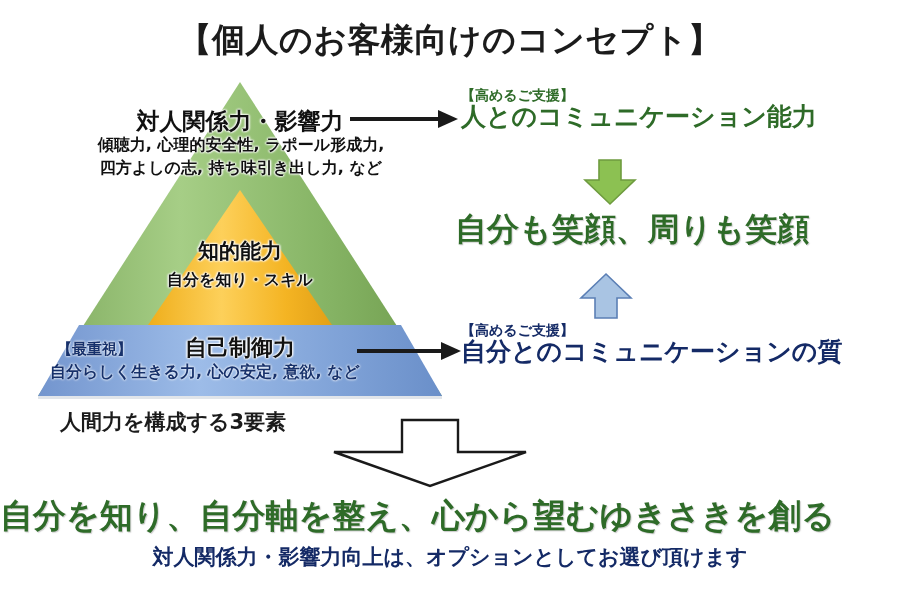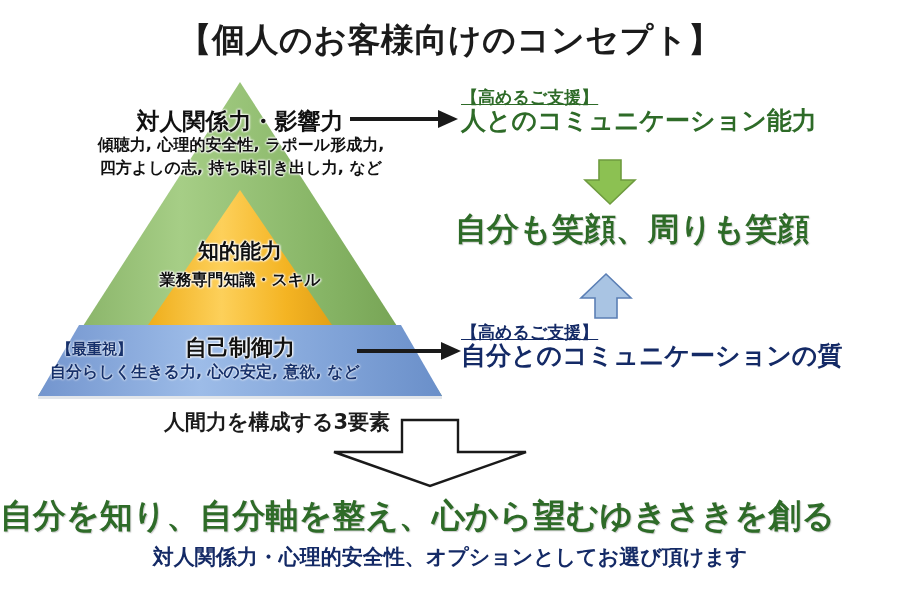--- a/index.html
+++ b/index.html
@@ -77,35 +77,34 @@
   }
   #lbl-bot-sub {
     left: 50px; top: 362px; width: 390px;
     font-size: 16px;
     font-weight: bold;
     color: #17316b;
     text-shadow: 0 0 2px #ffffff, 0 0 3px #ffffff;
   }
   #lbl-pyramid-caption {
     left: 60px; top: 408px; width: 330px;
-    text-align: right;
+    text-align: left;
     font-size: 21px;
     font-weight: bold;
     color: #1b1b1b;
   }
 
   
   .connector { }
 
   
   .bracket-line {
-    font-size: 17px;
+    font-size: 14px;
     font-weight: bold;
     line-height: 1.1;
-    text-decoration: underline;
   }
   .headline-line {
     font-size: 25px;
     font-weight: bold;
     line-height: 1.15;
   }
   .green-txt { color: #2e6b28; }
   .navy-txt  { color: #142a66; }
 
   #right-top { left: 461px; top: 88px; width: 430px; }
@@ -182,21 +181,21 @@
 
   <div class="abs nowrap pyr-label" id="lbl-top-main">対人関係力・影響力</div>
 
   <div class="abs nowrap pyr-label" id="lbl-mid-main">知的能力</div>
 
   <div class="abs pyr-label" id="lbl-top-sub">
     <div class="nowrap">傾聴力, 心理的安全性, ラポール形成力,</div>
     <div class="nowrap">四方よしの志, 持ち味引き出し力, など</div>
   </div>
 
-  <div class="abs nowrap pyr-label" id="lbl-mid-sub">業務専門知識・スキル</div>
+  <div class="abs nowrap pyr-label" id="lbl-mid-sub">自分を知り・スキル</div>
 
   <div class="abs nowrap" id="lbl-bot-tag">【最重視】</div>
 
   <div class="abs nowrap pyr-label" id="lbl-bot-main">自己制御力</div>
 
   <div class="abs nowrap" id="lbl-bot-sub">自分らしく生きる力, 心の安定, 意欲, など</div>
 
   <div class="abs nowrap" id="lbl-pyramid-caption">人間力を構成する3要素</div>
 
   <svg class="abs connector" style="left:348px; top:108px;" width="112" height="22" viewBox="0 0 112 22" xmlns="http://www.w3.org/2000/svg">
@@ -228,15 +227,15 @@
     <div class="nowrap bracket-line navy-txt">【高めるご支援】</div>
     <div class="nowrap headline-line navy-txt">自分とのコミュニケーションの質</div>
   </div>
 
   <svg class="abs" id="big-arrow" width="200" height="72" viewBox="0 0 200 72" xmlns="http://www.w3.org/2000/svg">
     <polygon points="72,3 128,3 128,35 196,35 100,69 4,35 72,35" fill="#ffffff" stroke="#1a1a1a" stroke-width="2.4" stroke-linejoin="miter"></polygon>
   </svg>
 
   <div class="abs nowrap" id="bottom-headline">自分を知り、自分軸を整え、心から望むゆきさきを創る</div>
 
-  <div class="abs nowrap" id="bottom-note">対人関係力・心理的安全性、オプションとしてお選び頂けます</div>
+  <div class="abs nowrap" id="bottom-note">対人関係力・影響力向上は、オプションとしてお選び頂けます</div>
 
 </div>
 
 </body></html>

